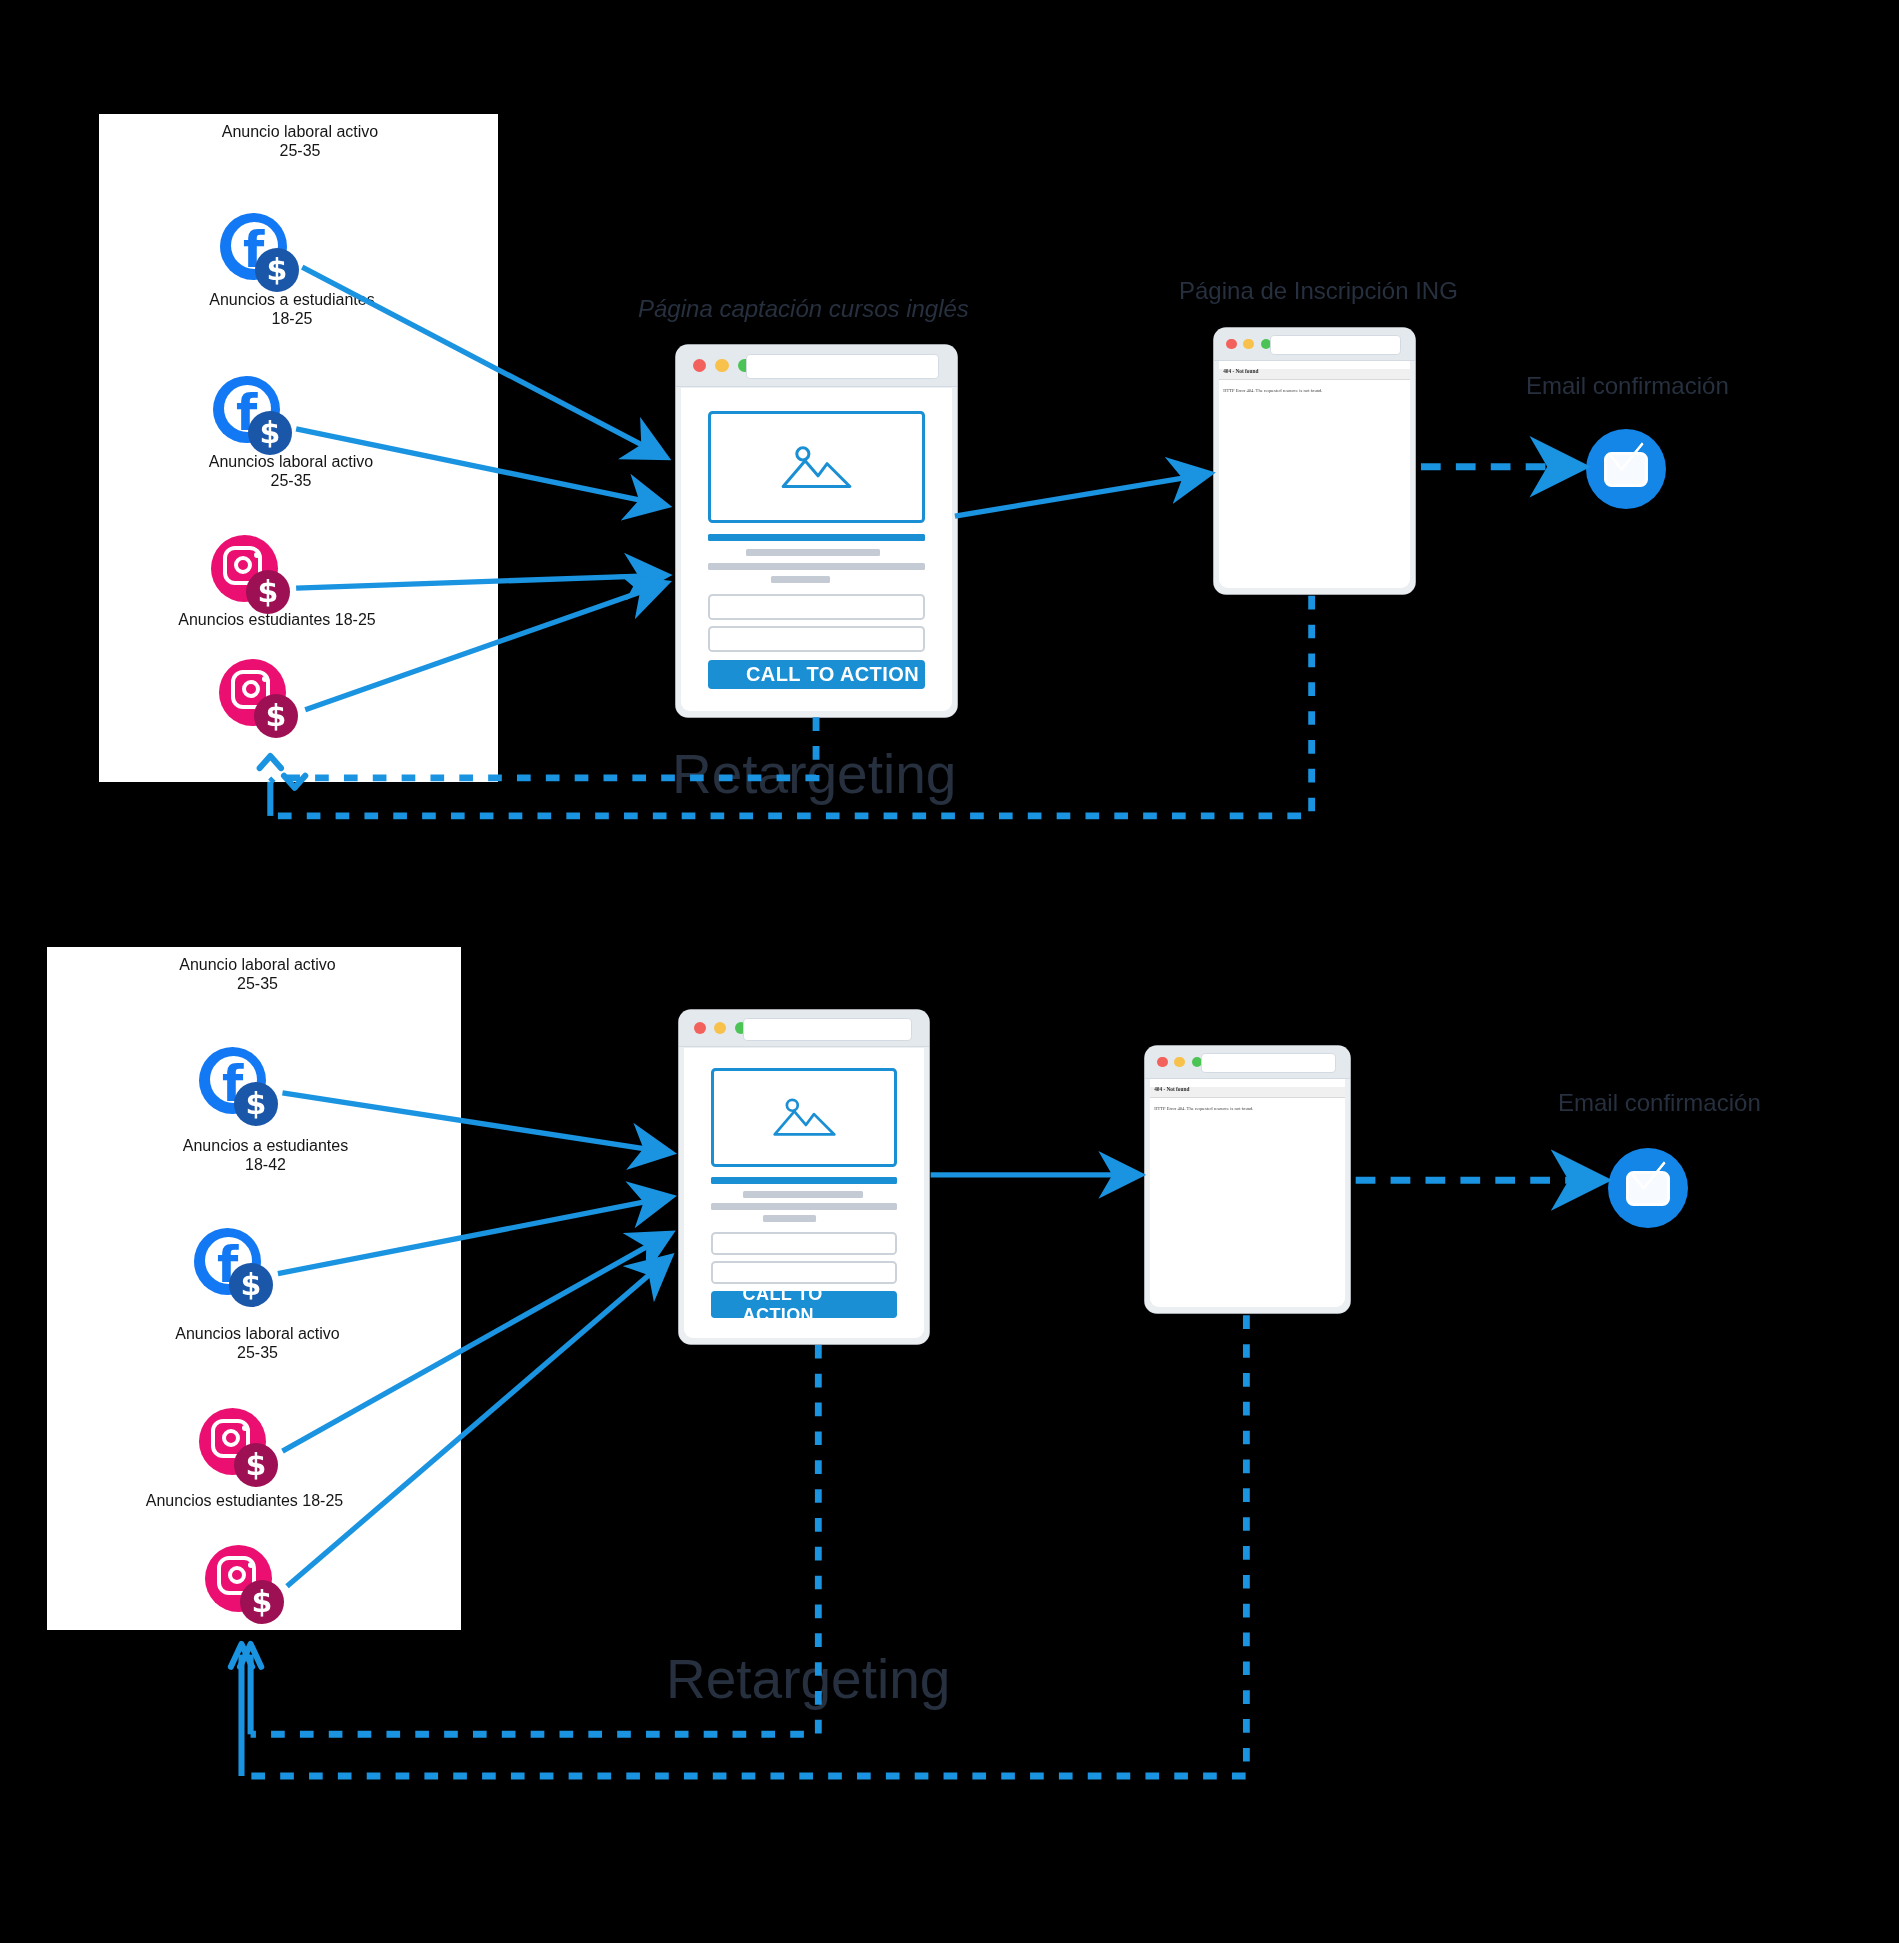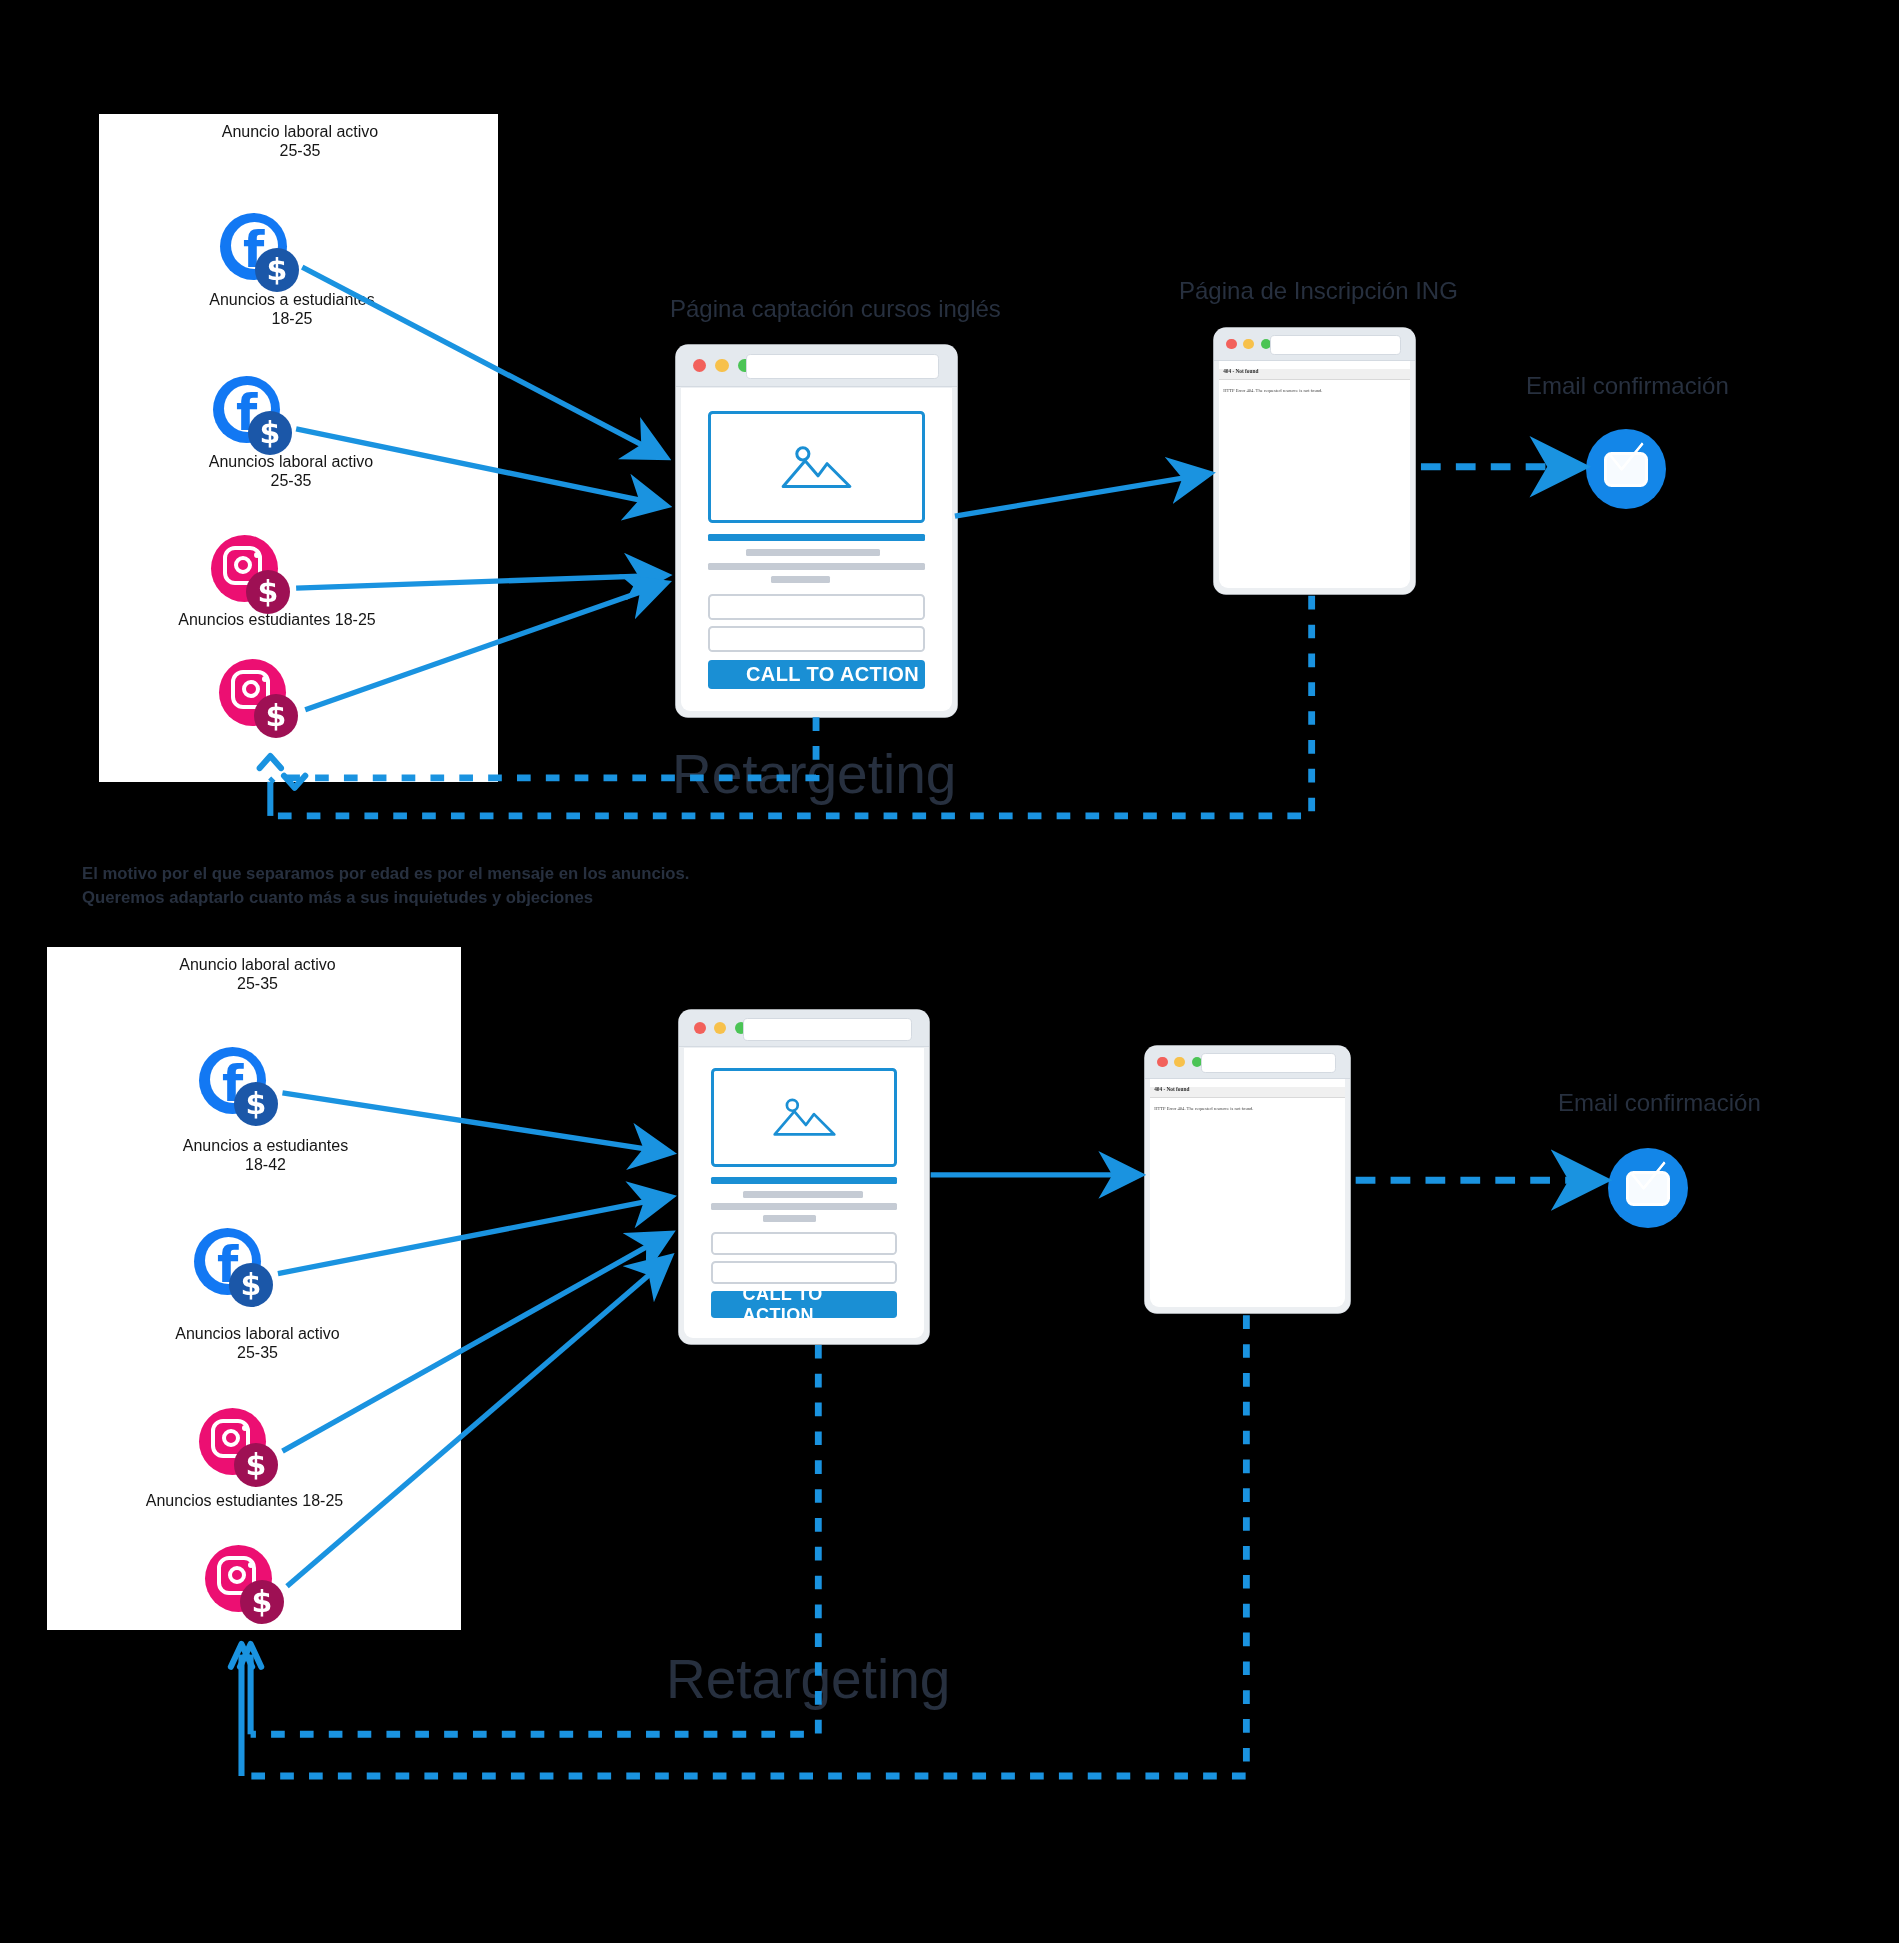--- a/index.html
+++ b/index.html
@@ -194,21 +194,21 @@
   <div class="ad-label" style="left:91px;top:611px;width:372px;">Anuncios estudiantes 18-25</div>
 
   <div class="social ig" style="left:219px;top:659px;">
     <div class="disc"></div>
     <div class="cam"></div>
     <div class="lens"></div>
     <div class="dot"></div>
     <div class="coin">$</div>
   </div>
 
-  <div class="caption" style="left:670px;top:295px;">Página captación cursos inglés</div>
+  <div class="caption" style="left:638px;top:295px;font-style:italic;">Página captación cursos inglés</div>
 
   <div class="browser" style="left:676px;top:345px;width:281px;height:372px;">
     <div class="chrome">
       <div class="bar">
         <div class="lights">
           <i class="lt-r"></i>
           <i class="lt-y"></i>
           <i class="lt-g"></i>
         </div>
         <div class="urlbar"></div>
@@ -251,22 +251,20 @@
     </div>
   </div>
 
   <div class="caption" style="left:1526px;top:372px;">Email confirmación</div>
   <div class="email-icon" style="left:1586px;top:429px;">
     <div class="env"></div>
   </div>
 
   <div class="retarget-label" style="left:672px;top:742px;">Retargeting</div>
 
-  <div class="note" style="left:82px;top:862px;width:835px;">El motivo por el que separamos por edad es por el mensaje en los anuncios.
-Queremos adaptarlo cuanto más a sus inquietudes y objeciones</div>
 
   <div class="ads-panel" style="left:47px;top:947px;width:414px;height:683px;"></div>
 
   <div class="ad-label" style="left:83px;top:956px;width:349px;">Anuncio laboral activo
 25-35</div>
 
   <div class="social fb" style="left:199px;top:1047px;">
     <div class="disc"></div>
     <div class="inner-white"></div>
     <div class="f-mark">f</div>

